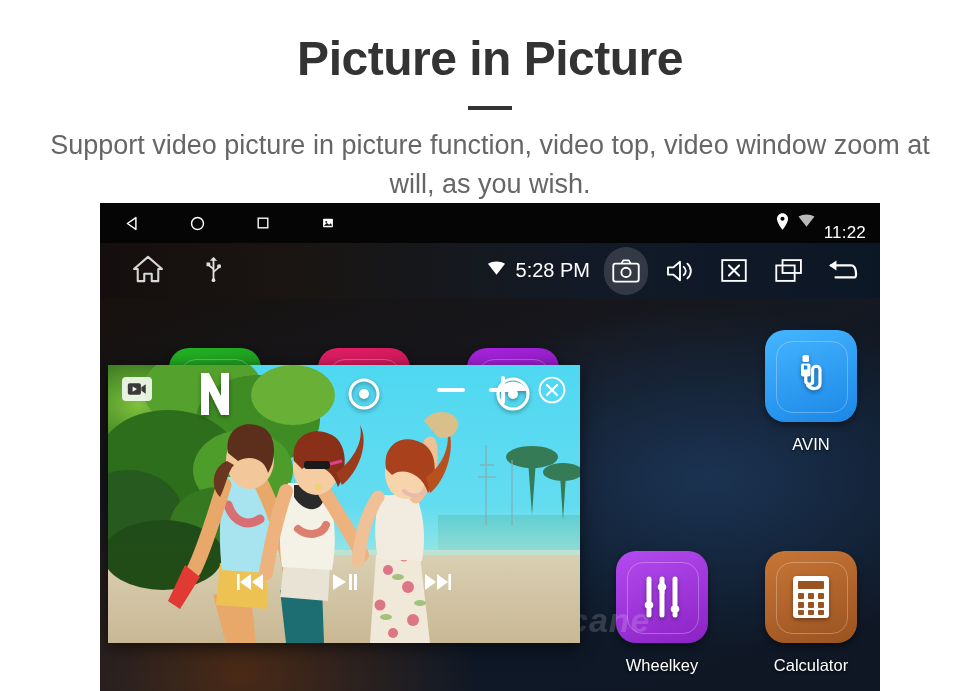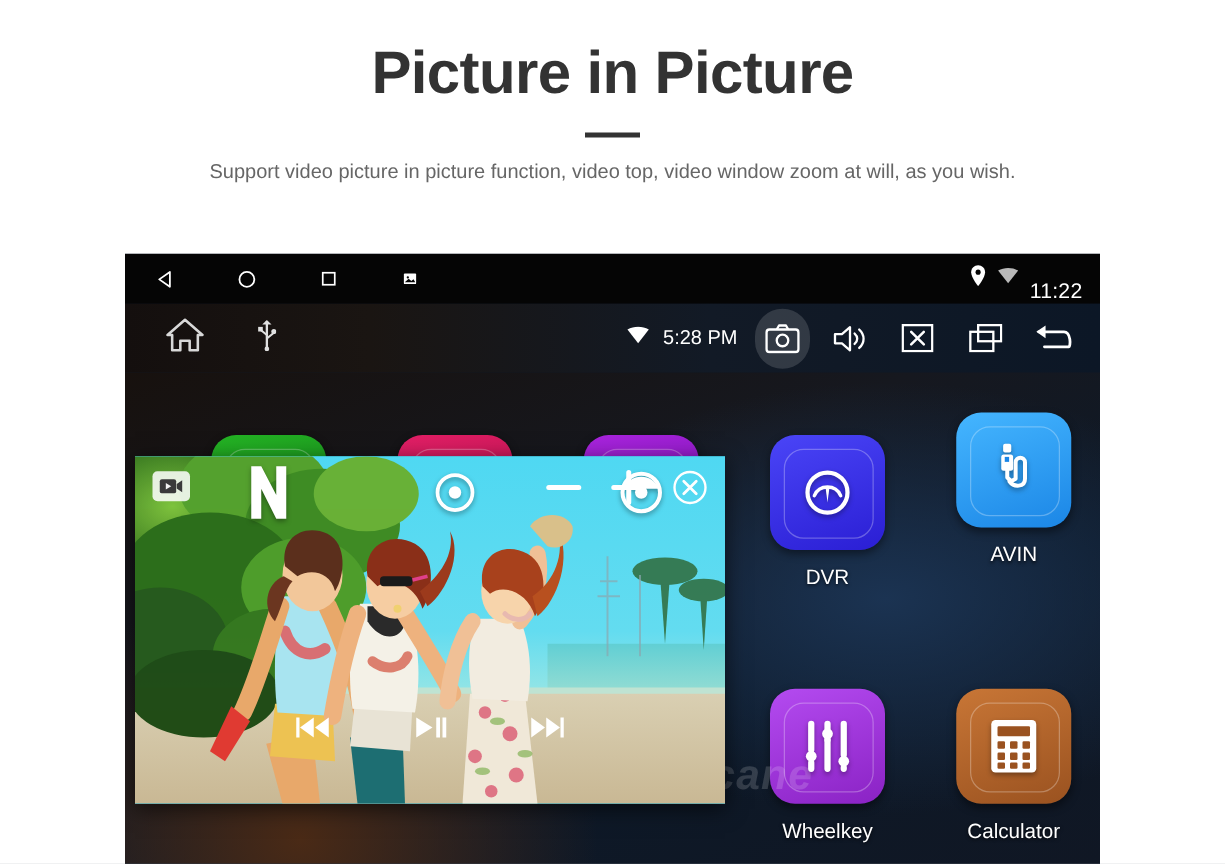--- a/index.html
+++ b/index.html
@@ -14,21 +14,21 @@
   .page-header { width: 980px; padding-top: 33px; text-align: center; }
   .page-title {
     font-size: 48px; font-weight: bold; color: #333333;
     letter-spacing: -0.5px; line-height: 1.1;
   }
   .title-divider {
     width: 44px; height: 4px; background: #333333;
     margin: 20px auto 0 auto;
   }
   .page-subtitle {
-    font-size: 16px; color: #666666; line-height: 1.45;
+    font-size: 27px; color: #666666; line-height: 1.45;
     width: 880px; margin: 16px auto 0 auto; font-weight: 400;
   }
 
   
   .device {
     position: absolute; left: 100px; top: 203px;
     width: 780px; height: 488px; overflow: hidden;
     background: #0d1726;
   }
 
@@ -49,21 +49,21 @@
   .toolbar {
     position: absolute; left: 0; top: 40px; width: 780px; height: 55px;
     background: linear-gradient(to right, #140f0e 0%, #1a1512 25%, #121a26 60%, #0c1726 100%);
     display: flex; align-items: center;
   }
   .tb-left { display: flex; align-items: center; padding-left: 32px; gap: 42px; }
   .tb-right {
     position: absolute; right: 16px; top: 0; height: 55px;
     display: flex; align-items: center; gap: 10px;
   }
-  .tb-time { color: #ffffff; font-size: 16px; font-weight: 500; margin-right: 4px; }
+  .tb-time { color: #ffffff; font-size: 20px; font-weight: 500; margin-right: 4px; }
   .tb-btn {
     width: 44px; height: 48px; display: flex;
     align-items: center; justify-content: center; border-radius: 22px;
   }
   .tb-btn.active { background: rgba(255,255,255,0.14); }
 
   
   .desktop {
     position: absolute; left: 0; top: 95px; width: 780px; height: 393px;
     background:
@@ -265,30 +265,20 @@
         <div class="app-icon" style="background:linear-gradient(160deg,#a824dd,#7d12b5);">
           <svg width="46" height="46" viewBox="0 0 46 46">
               <circle cx="23" cy="23" r="15" fill="none" stroke="#fff" stroke-width="3.2"></circle>
               <path d="M9 20 A15 15 0 0 1 37 20 Z" fill="#fff"></path>
               <circle cx="23" cy="23" r="5" fill="#fff"></circle>
             </svg>
         </div>
         <div class="app-label">Wheelkey Study</div>
       </div>
 
-      <div class="app-cell" style="left:487px; top:50px;">
-        <div class="app-icon" style="background:linear-gradient(160deg,#4a45f7,#2a1ed4);">
-          <svg width="48" height="48" viewBox="0 0 48 48">
-              <circle cx="24" cy="24" r="16" fill="none" stroke="#fff" stroke-width="3.4"></circle>
-              <path d="M13.5 26.5 A11.5 11.5 0 0 1 34.5 26.5" fill="none" stroke="#fff" stroke-width="2.8" stroke-linecap="round"></path>
-              <path d="M24 32 L22.4 19.5 L25.6 19.5 Z" fill="#fff"></path>
-            </svg>
-        </div>
-        <div class="app-label">DVR</div>
-      </div>
 
       <div class="app-cell" style="left:636px; top:32px;">
         <div class="app-icon" style="background:linear-gradient(160deg,#45b6ff,#1b86e6);">
           <svg width="46" height="48" viewBox="0 0 46 48">
               <rect x="14.5" y="3" width="6.5" height="7" rx="1.6" fill="#fff"></rect>
               <rect x="13" y="11.5" width="9.5" height="13" rx="2" fill="#fff"></rect>
               <path d="M17.8 24 L17.8 30 L21 33 L24.5 31 L24.5 18 C24.5 13 32 13 32 18 L32 31 C32 38 23 38 19.5 33" fill="none" stroke="#fff" stroke-width="3.2" stroke-linecap="round" stroke-linejoin="round"></path>
               <rect x="15.8" y="13.5" width="3.5" height="4" fill="#1b86e6"></rect>
             </svg>
         </div>

